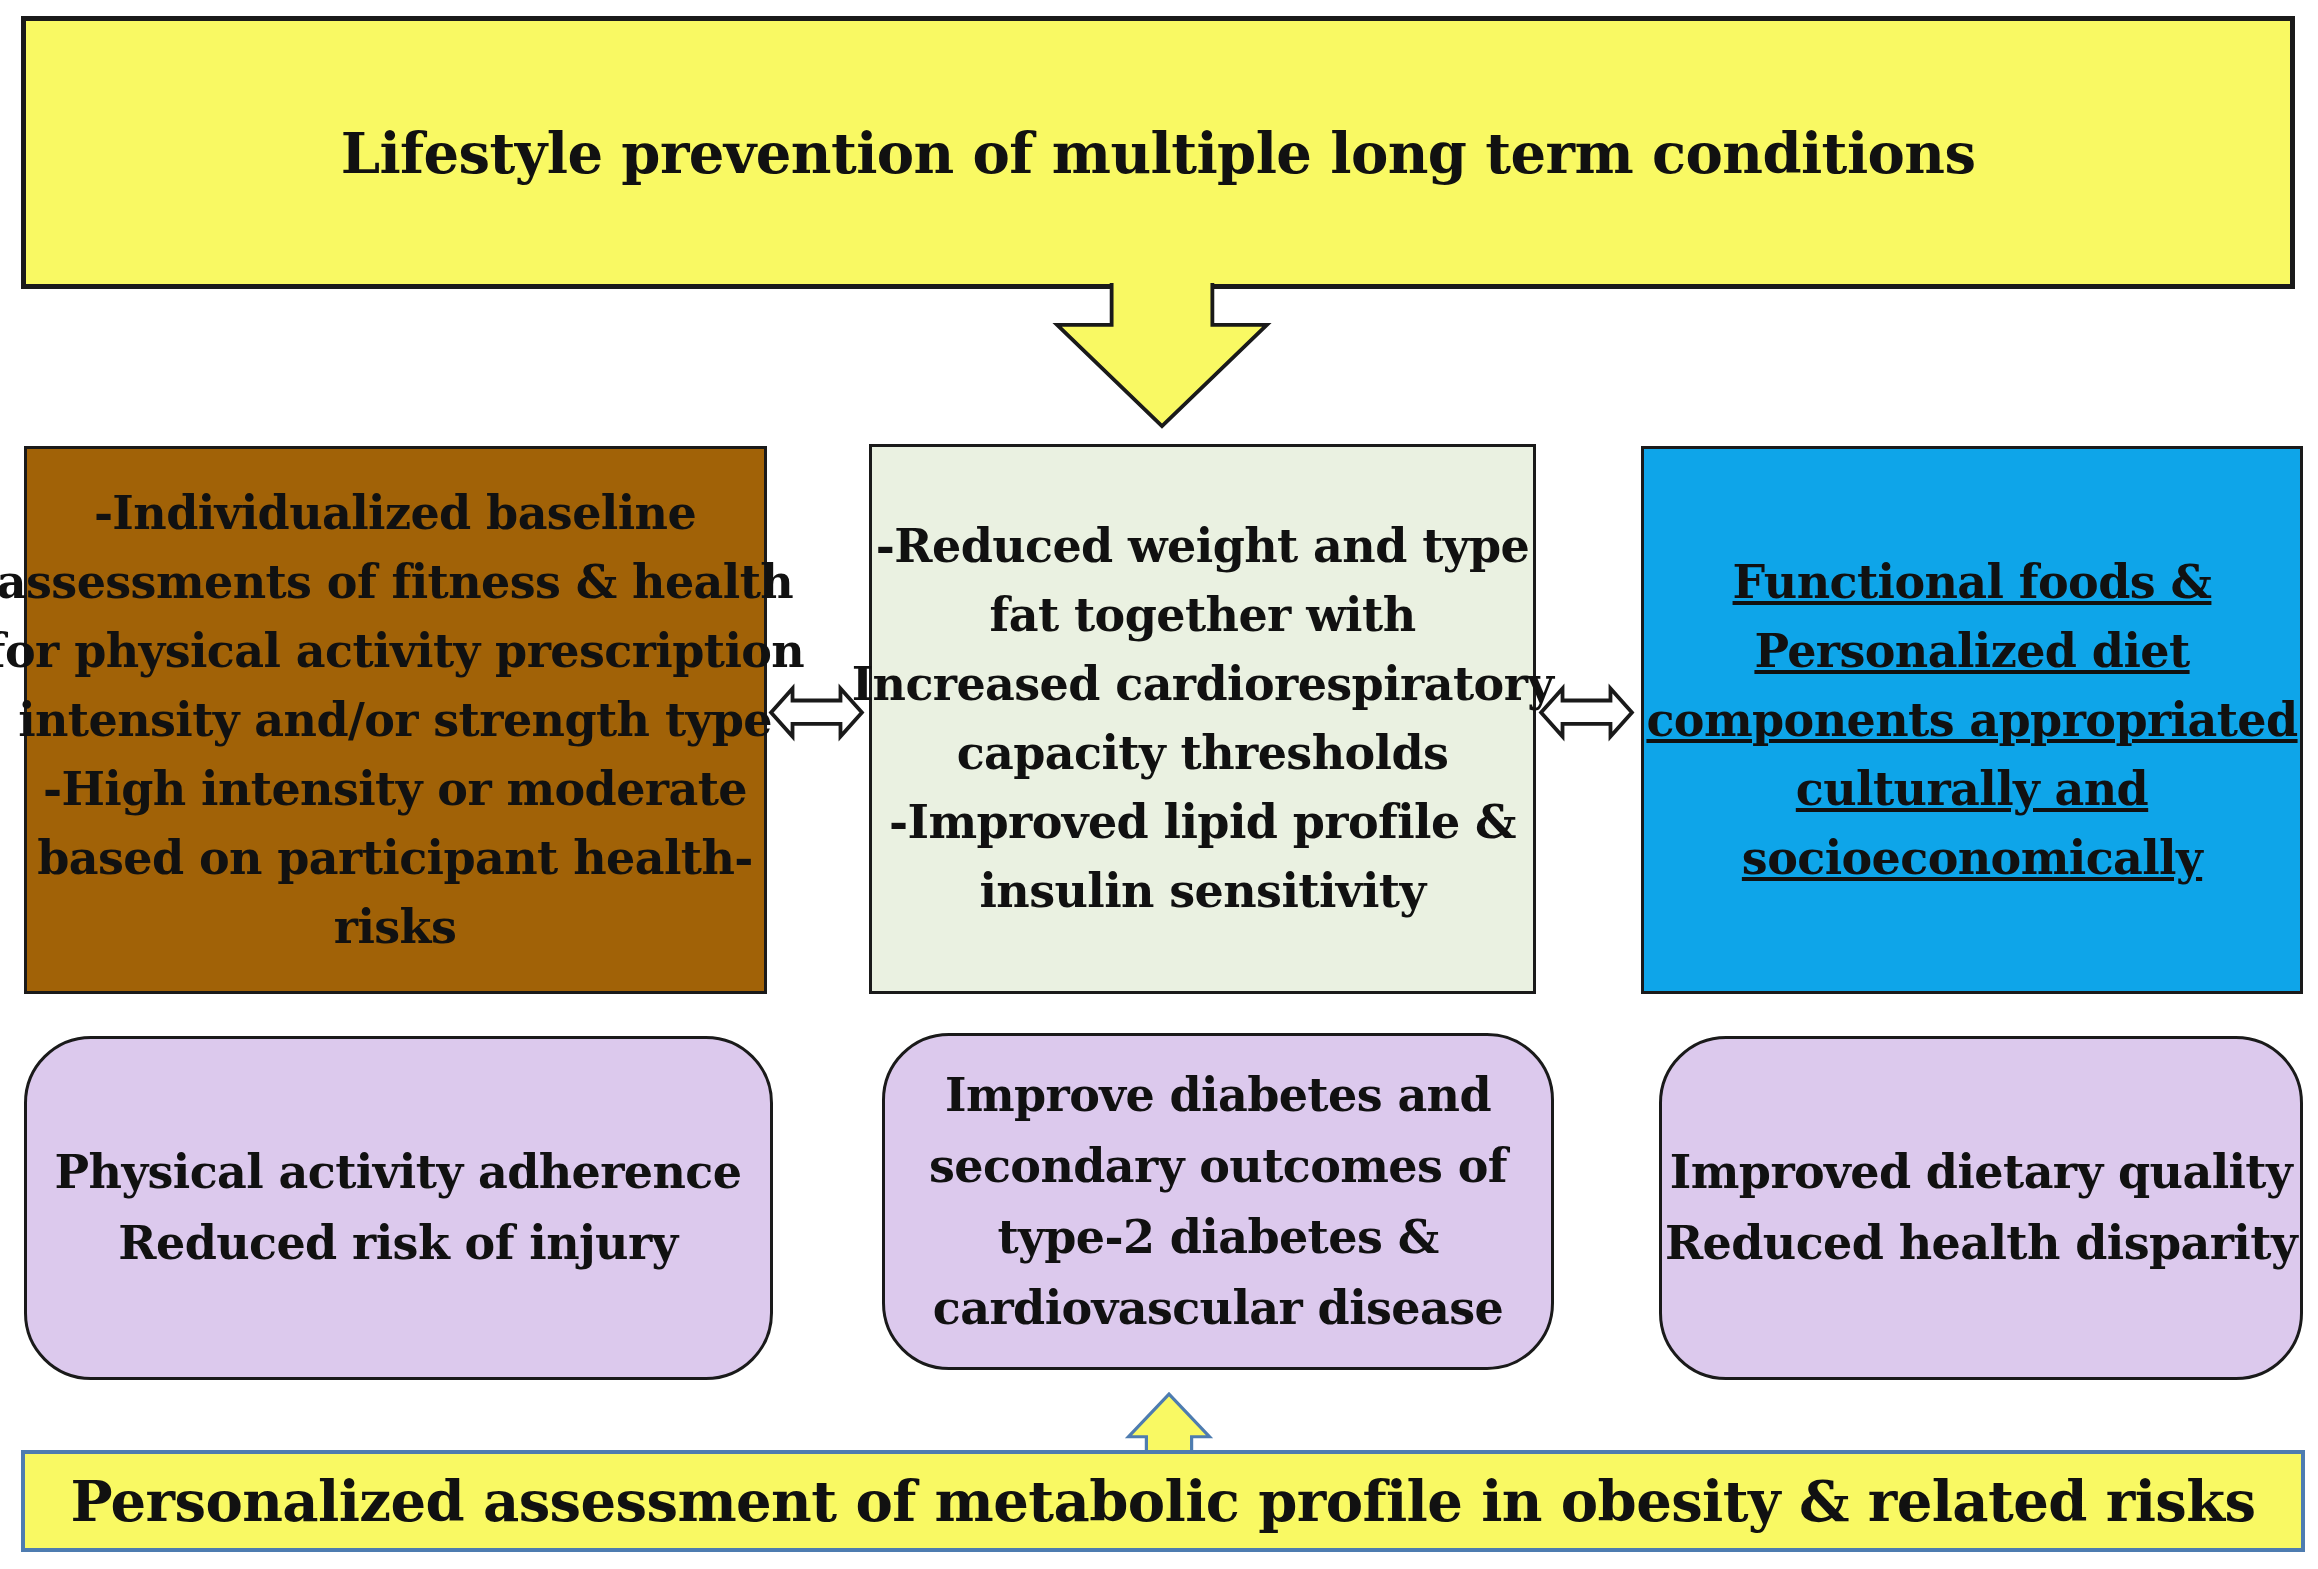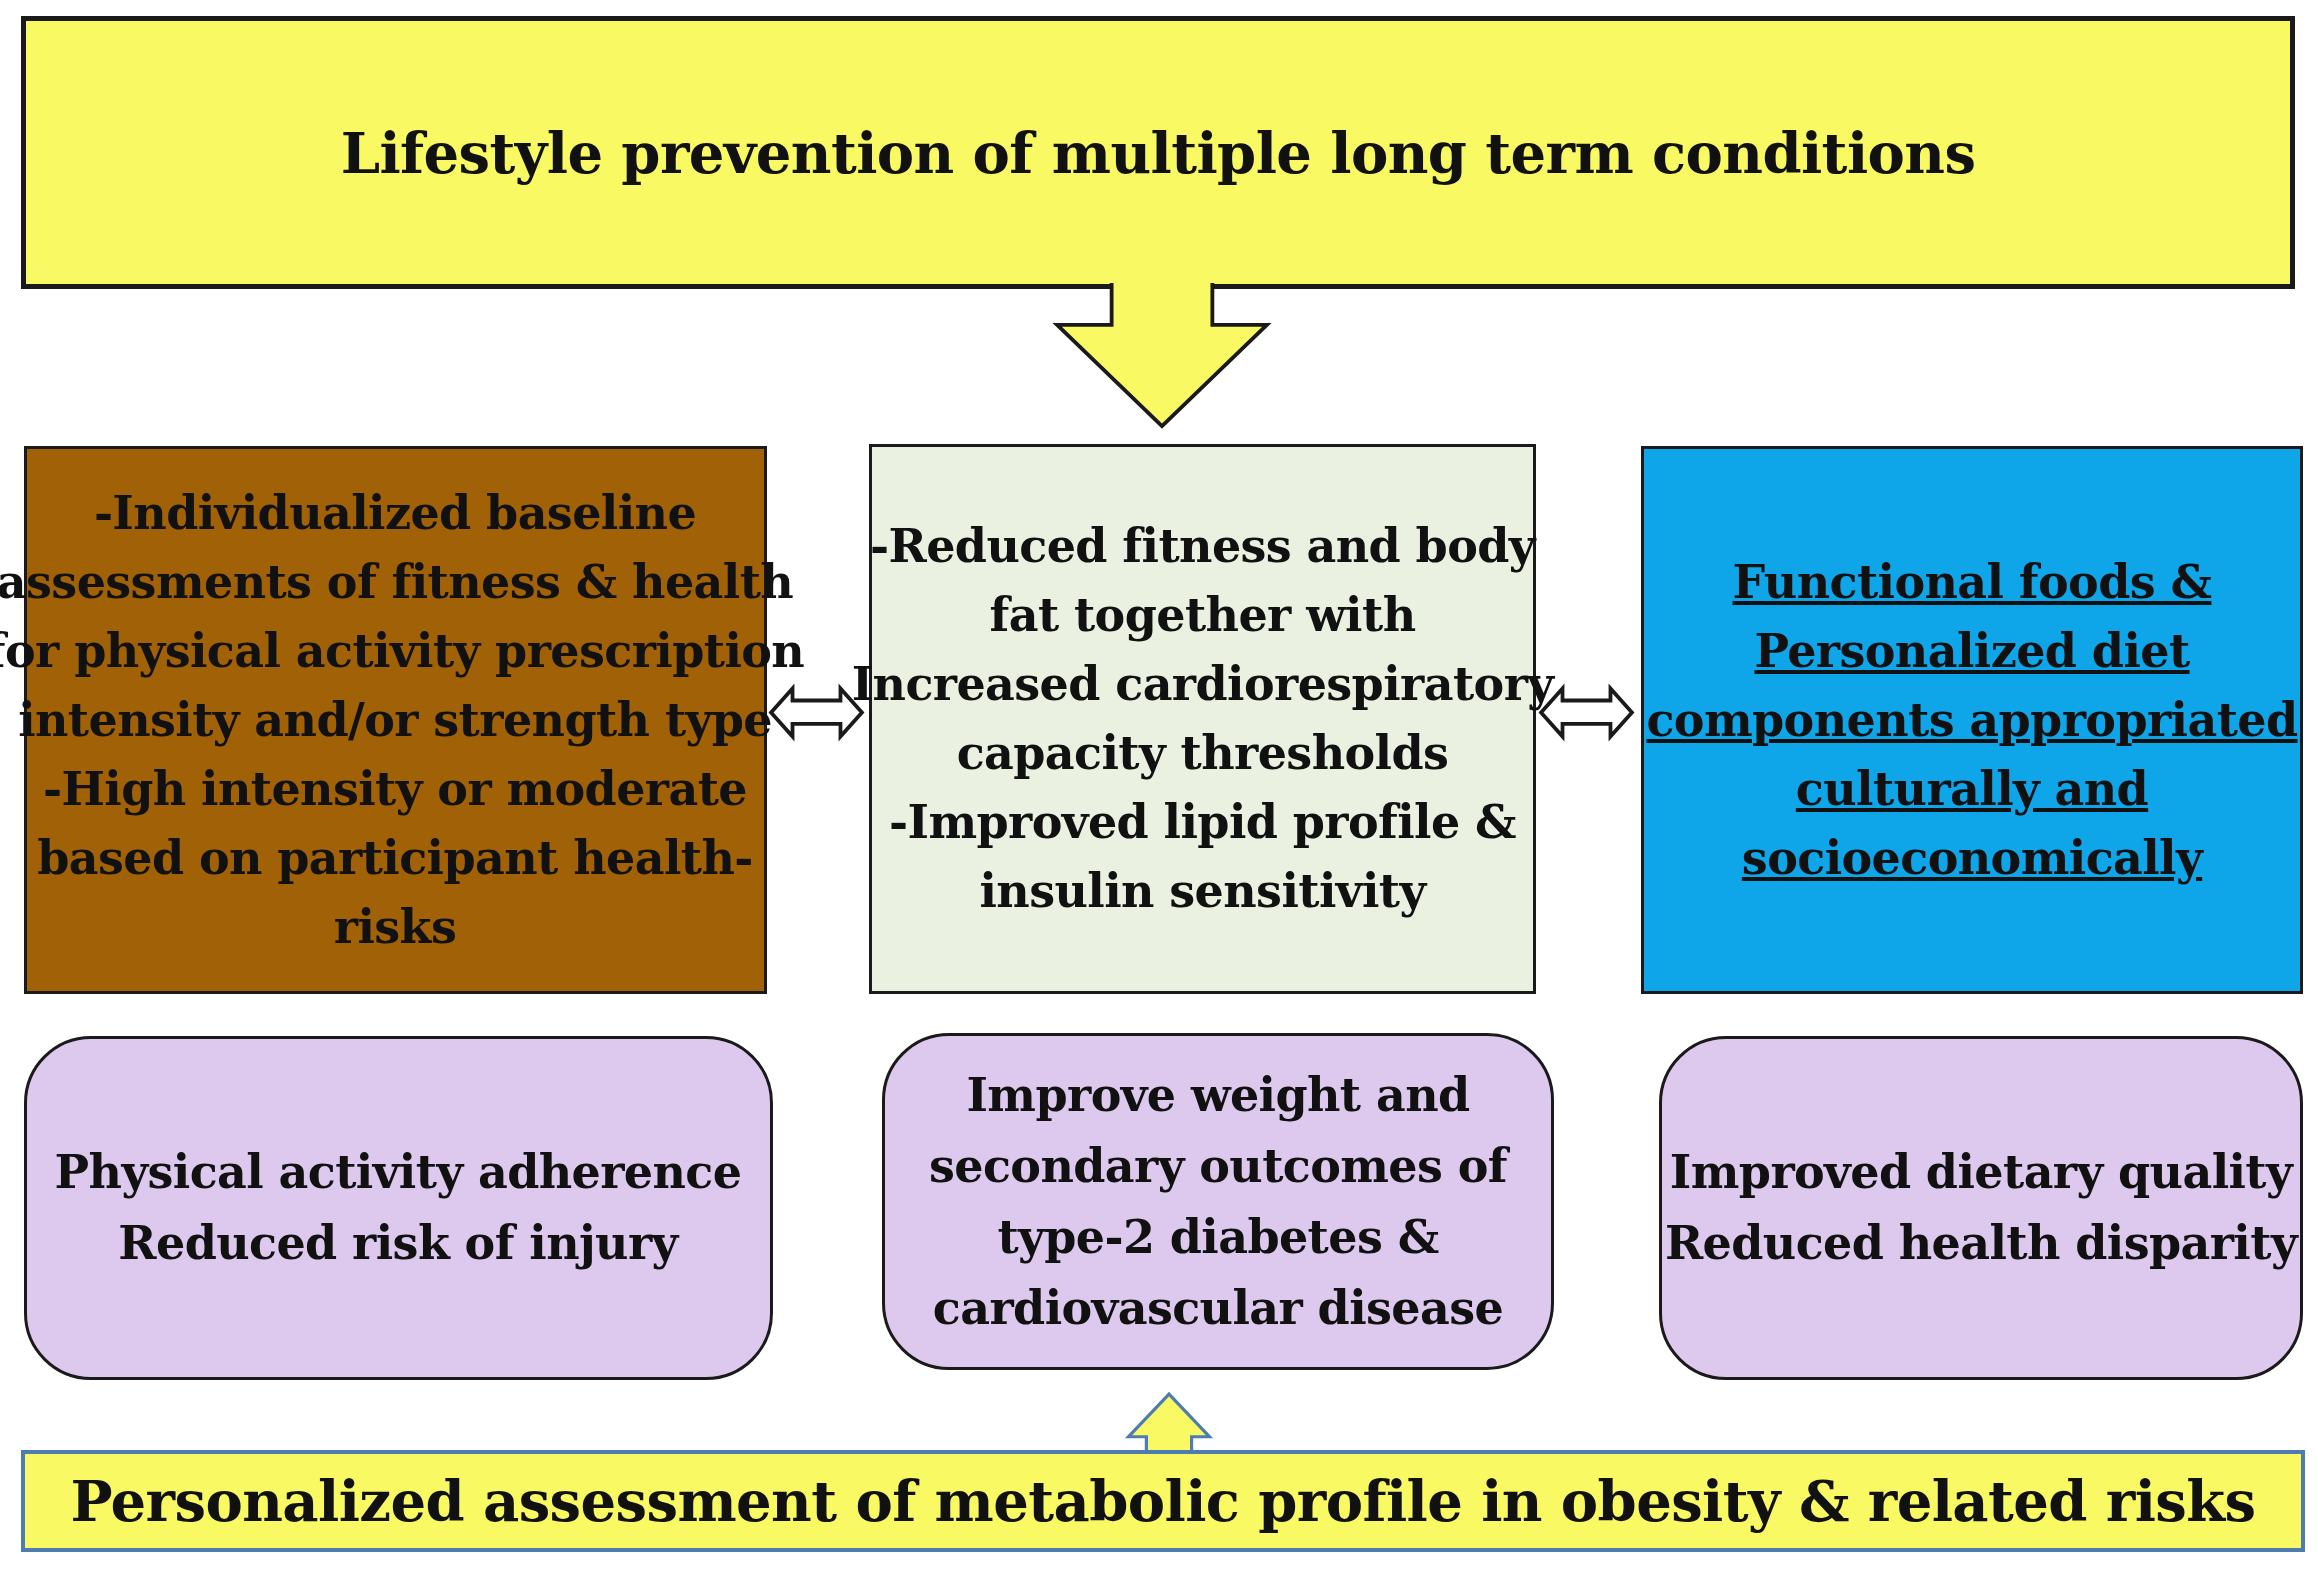--- a/index.html
+++ b/index.html
@@ -68,21 +68,21 @@
       <div class="tline">-Individualized baseline</div>
       <div class="tline">assessments of fitness &amp; health</div>
       <div class="tline">for physical activity prescription</div>
       <div class="tline">intensity and/or strength type</div>
       <div class="tline">-High intensity or moderate</div>
       <div class="tline">based on participant health-</div>
       <div class="tline">risks</div>
     </div>
 
   <div class="box" id="greenBox">
-      <div class="tline">-Reduced fitness and body</div>
+      <div class="tline">-Reduced weight and type</div>
       <div class="tline">fat together with</div>
       <div class="tline">Increased cardiorespiratory</div>
       <div class="tline">capacity thresholds</div>
       <div class="tline">-Improved lipid profile &amp;</div>
       <div class="tline">insulin sensitivity</div>
     </div>
 
   <div class="box" id="peachBox">
       <div class="tline">Functional foods &amp;</div>
       <div class="tline">Personalized diet</div>
@@ -98,21 +98,21 @@
   <svg class="arrow-svg" style="left:1539px;top:686px;" width="95" height="53" viewBox="0 0 150 84">
     <path d="M 3 42 L 37 4 L 37 23 L 113 23 L 113 4 L 147 42 L 113 80 L 113 60 L 37 60 L 37 80 Z" fill="#ffffff" stroke="#1a1a1a" stroke-width="6" stroke-linejoin="miter"></path>
   </svg>
 
   <div class="pill" id="pill1">
       <div class="tline">Physical activity adherence</div>
       <div class="tline">Reduced risk of injury</div>
     </div>
 
   <div class="pill" id="pill2">
-      <div class="tline">Improve weight and</div>
+      <div class="tline">Improve diabetes and</div>
       <div class="tline">secondary outcomes of</div>
       <div class="tline">type-2 diabetes &amp;</div>
       <div class="tline">cardiovascular disease</div>
     </div>
 
   <div class="pill" id="pill3">
       <div class="tline">Improved dietary quality</div>
       <div class="tline">Reduced health disparity</div>
     </div>
 

